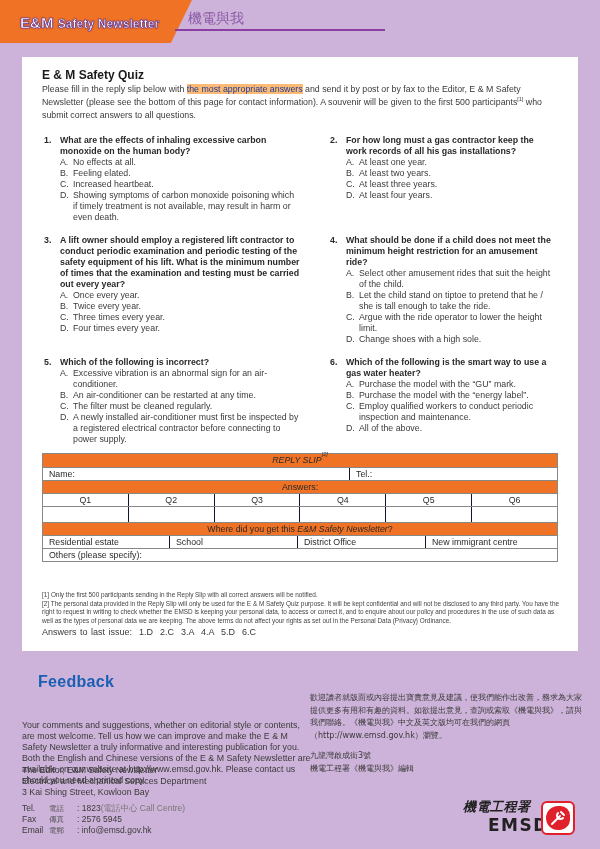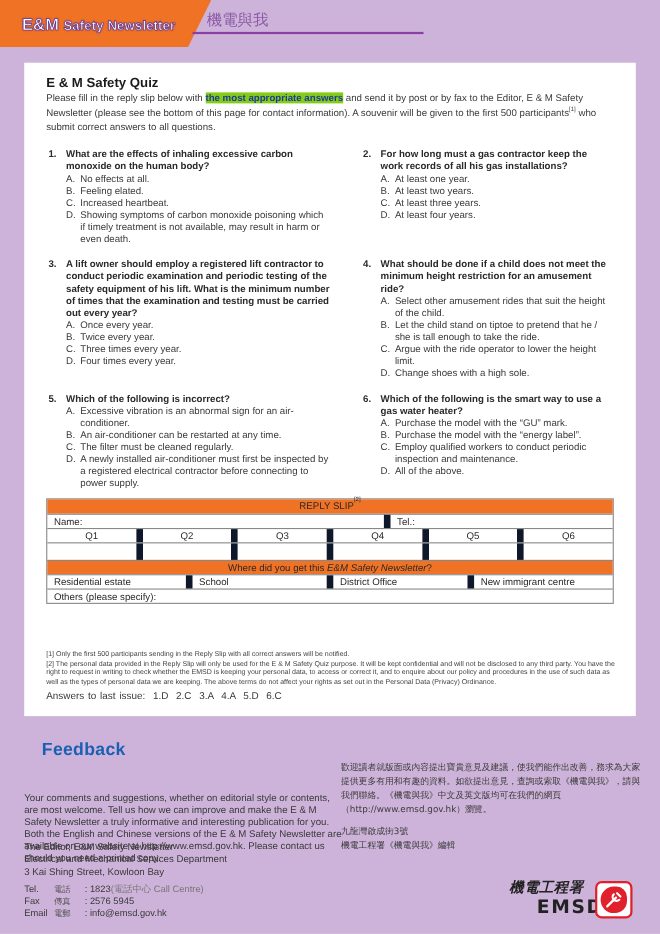--- a/index.html
+++ b/index.html
@@ -14,38 +14,38 @@
     letter-spacing: 0.1px; -webkit-text-stroke: 0.6px #5b2d8e; text-shadow: 0 0 2px #5b2d8e; white-space: nowrap; }
   .banner-title .em { font-size: 15px; }
   .banner-title .rest { font-size: 12px; }
   .banner-cn { position: absolute; left: 188px; top: 10px; font-size: 14px; color: #8c5aa6; font-family: "DejaVu Sans", sans-serif; }
   .banner-line { position: absolute; left: 175px; top: 29px; width: 210px; height: 2px; background: #8c3fa3; }
 
   
   .panel { position: absolute; left: 22px; top: 57px; width: 556px; height: 594px; background: #fff; }
   .quiz-title { position: absolute; left: 20px; top: 11px; font-size: 12px; font-weight: bold; color: #1a1a1a; }
   .intro { position: absolute; left: 20px; top: 26px; width: 520px; font-size: 8.8px; line-height: 13px; color: #3a3a3a; }
-  .hl { background: #84cc16; color: #1a3c9c; font-weight: bold; }
+  .hl { background: #fdba74; color: #1a3c9c; font-weight: normal; }
   sup { font-size: 5.5px; vertical-align: super; line-height: 0; }
 
   .q { position: absolute; font-size: 8.8px; line-height: 11px; }
   .q-head { font-weight: bold; color: #2a2a2a; display: flex; }
   .q-num { width: 16px; flex-shrink: 0; }
   .q-text { flex: 1; }
   .opts { margin-left: 16px; }
   .opt { display: flex; color: #3a3a3a; }
   .opt-l { width: 13px; flex-shrink: 0; }
   .opt-t { flex: 1; }
 
   
   .slip { position: absolute; left: 20px; top: 396px; width: 516px; border: 1px solid #888; font-size: 8.8px; color: #2a2a2a; }
   .slip-row { display: flex; border-top: 1px solid #888; height: 13px; line-height: 12px; }
-  .slip-row:first-child { border-top: none; }
+  .slip-row:first-child { border-top: none; font-style: italic; }
   .orange-row { background: #f07224; justify-content: center; color: #2a2a2a; }
-  .cell { padding-left: 6px; border-left: 6px solid #0f172a; white-space: nowrap; overflow: hidden; }
+  .cell { padding-left: 6px; border-left: 1px solid #0f172a; white-space: nowrap; overflow: hidden; }
   .cell:first-child { border-left: none; }
   .cell.center { text-align: center; padding-left: 0; }
   .tall { height: 16px; }
 
   .footnotes { position: absolute; left: 20px; top: 534px; width: 525px; font-size: 6.4px; line-height: 8.6px; color: #444; }
   .answers-last { position: absolute; left: 20px; top: 570px; font-size: 9px; color: #3a3a3a; word-spacing: 1px; }
 
   
   .fb-title { position: absolute; left: 38px; top: 673px; font-size: 16px; font-weight: bold; color: #1a5fb4; letter-spacing: 0.3px; }
   .fb-body { position: absolute; left: 22px; top: 720px; width: 290px; font-size: 8.8px; line-height: 11px; color: #3a3a3a; }
@@ -237,20 +237,23 @@
 
   <div class="slip">
     <div class="slip-row orange-row">
       <span>REPLY SLIP</span>
         <sup>[2]</sup>
     </div>
     <div class="slip-row">
       <div class="cell" style="width:306px;"><span>Name:</span></div>
       <div class="cell" style="flex:1;"><span>Tel.:</span></div>
     </div>
+    <div class="slip-row orange-row">
+      <span>Answers:</span>
+    </div>
     <div class="slip-row">
       <div class="cell center" style="flex:1;">Q1</div>
       <div class="cell center" style="flex:1;">Q2</div>
       <div class="cell center" style="flex:1;">Q3</div>
       <div class="cell center" style="flex:1;">Q4</div>
       <div class="cell center" style="flex:1;">Q5</div>
       <div class="cell center" style="flex:1;">Q6</div>
     </div>
     <div class="slip-row tall">
       <div class="cell center" style="flex:1;"></div>

